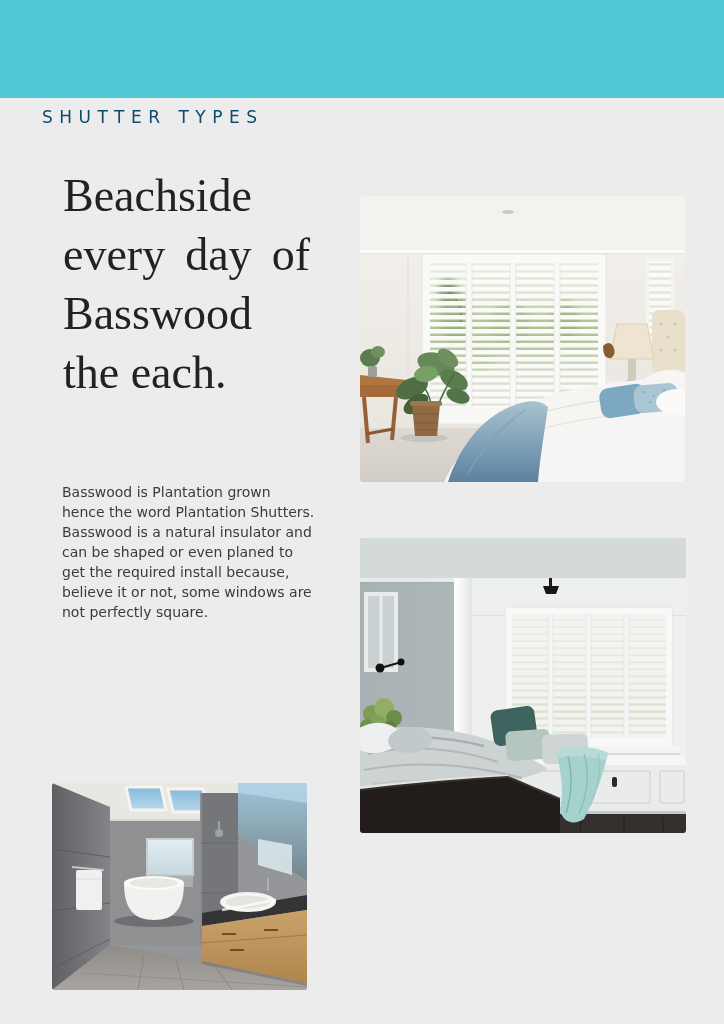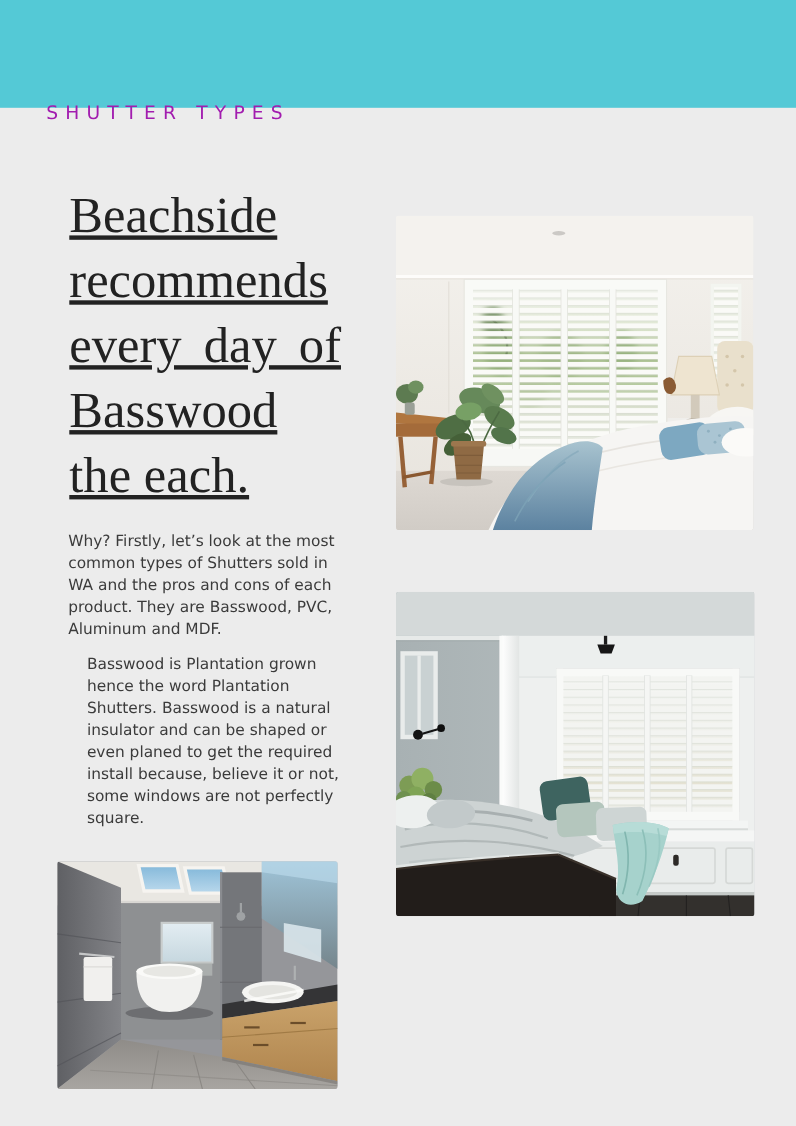--- a/index.html
+++ b/index.html
@@ -4,29 +4,29 @@
 <style>
   * { margin:0; padding:0; box-sizing:border-box; }
   html,body { background:#ececec; }
   .page {
     position:relative; width:724px; height:1024px; margin:0 auto;
     background:#ececec; overflow:hidden;
     font-family:"DejaVu Sans","Liberation Sans",sans-serif;
   }
   .top-bar { position:absolute; left:0; top:0; width:724px; height:98px; background:#54c9d6; }
   .eyebrow {
-    position:absolute; left:42px; top:93px;
-    font-size:17px; font-weight:normal; letter-spacing:6.5px; color:#a21caf;
+    position:absolute; left:42px; top:107px;
+    font-size:17px; font-weight:normal; letter-spacing:6.5px; color:#0c4a6e;
   }
   .title {
     position:absolute; left:63px; top:166px; width:247px;
     font-family:"Liberation Serif","DejaVu Serif",serif; font-weight:normal;
     font-size:46px; line-height:59px; color:#222222;
   }
-  .title .t-line { display:block; white-space:nowrap;text-decoration:underline; }
+  .title .t-line { display:block; white-space:nowrap; }
   .title .t-line.spread { text-align:justify; text-align-last:justify; white-space:normal; word-spacing:2px; }
   .body-copy {
     position:absolute; left:62px; top:482px; width:253px;
     font-size:14px; line-height:20px; color:#3b3b3b;
   }
   .body-copy p + p { margin-top:12px;margin-left:17px; }
   .photo { position:absolute; border-radius:3px; overflow:hidden; }
   .photo svg { display:block; width:100%; height:100%; }
   #photo-1 { left:360px; top:196px; width:325px; height:286px; }
   #photo-2 { left:360px; top:538px; width:326px; height:295px; }
@@ -36,28 +36,26 @@
 <body>
 
 <div class="page">
 
   <header class="top-bar"></header>
 
   <div class="eyebrow">SHUTTER TYPES</div>
 
   <h1 class="title">
     <span class="t-line">Beachside</span>
-    <span class="t-line">recommends</span>
     <span class="t-line spread">every day of</span>
     <span class="t-line">Basswood</span>
     <span class="t-line">the each.</span>
   </h1>
 
   <div class="body-copy">
-    <p>Why? Firstly, let’s look at the most common types of Shutters sold in WA and the pros and cons of each product. They are Basswood, PVC, Aluminum and MDF.</p>
     <p>Basswood is Plantation grown hence the word Plantation Shutters. Basswood is a natural insulator and can be shaped or even planed to get the required install because, believe it or not, some windows are not perfectly square.</p>
   </div>
 
   <div class="photo" id="photo-1" aria-label="Coastal bedroom with white plantation shutters, timber desk, potted plant and bed with blue throw">
     <svg viewBox="0 0 325 286" xmlns="http://www.w3.org/2000/svg">
       <defs>
         <linearGradient id="p1wall" x1="0" y1="0" x2="0" y2="1">
           <stop offset="0" stop-color="#f4f2ee"></stop>
             <stop offset="1" stop-color="#e7e3dc"></stop>
         </linearGradient>

